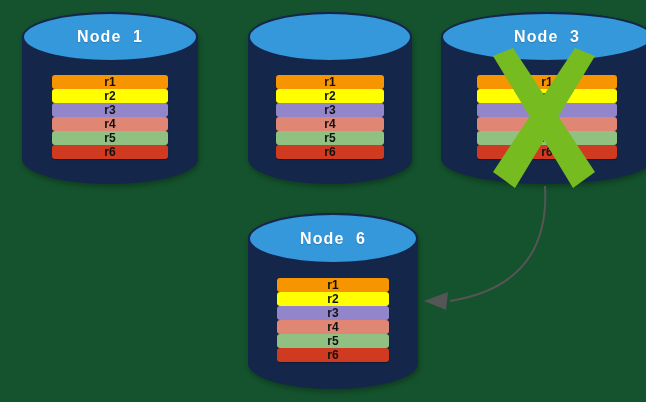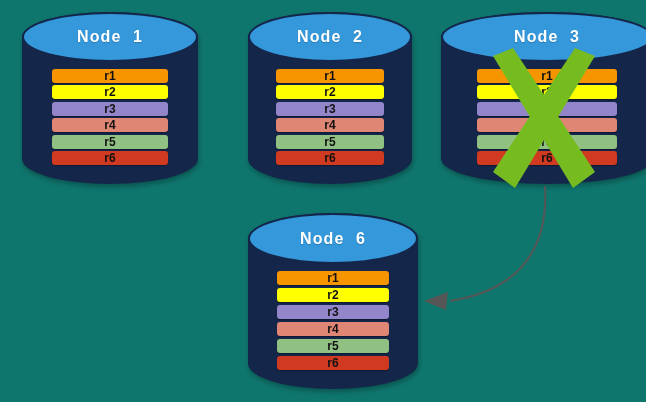--- a/index.html
+++ b/index.html
@@ -59,21 +59,21 @@
     text-shadow: 0 1px 1px rgba(0,0,0,0.18);
   }
   .rows {
     position: absolute;
     left: 17%;
     right: 17%;
     top: 33%;
     bottom: 11%;
     display: flex;
     flex-direction: column;
-    justify-content: space-between;
+    justify-content: center;
     z-index: 2;
   }
   .row-bar {
     height: 14px;
     border-radius: 3px;
     display: flex;
     align-items: center;
     justify-content: center;
     font-size: 12px;
     font-weight: bold;
@@ -96,40 +96,39 @@
     top: 0;
     width: 646px;
     height: 402px;
     z-index: 4;
     pointer-events: none;
   }
 </style>
 </head>
 <body>
 
-<div id="canvas" style="width: 646px; height: 402px; background: #0f766e;">
+<div id="canvas" style="width: 646px; height: 402px; background: #14532d;">
 
   <div class="node" id="n0" style="left: 22px; top: 12px; width: 176px; height: 172px;">
     <div class="node-body" style="background: rgb(21, 38, 75);"></div>
     <div class="node-top" style="background: rgb(52, 152, 219); border-color: rgb(21, 38, 75);"></div>
     <div class="node-title" style="color: rgb(255, 255, 255);">Node  1</div>
     <div class="rows">
       <div class="row-bar" style="background: rgb(247, 149, 0); color: rgb(17, 17, 17);">r1</div>
       <div class="row-bar" style="background: rgb(255, 255, 0); color: rgb(17, 17, 17);">r2</div>
       <div class="row-bar" style="background: rgb(146, 133, 201); color: rgb(17, 17, 17);">r3</div>
       <div class="row-bar" style="background: rgb(223, 134, 117); color: rgb(17, 17, 17);">r4</div>
       <div class="row-bar" style="background: rgb(144, 193, 131); color: rgb(17, 17, 17);">r5</div>
       <div class="row-bar" style="background: rgb(207, 58, 33); color: rgb(17, 17, 17);">r6</div>
     </div>
   </div>
 
   <div class="node" id="n1" style="left: 248px; top: 12px; width: 164px; height: 172px;">
     <div class="node-body" style="background: rgb(21, 38, 75);"></div>
     <div class="node-top" style="background: rgb(52, 152, 219); border-color: rgb(21, 38, 75);"></div>
-    <div class="node-title" style="color: rgb(255, 255, 255);">Node  2</div>
     <div class="rows">
       <div class="row-bar" style="background: rgb(247, 149, 0); color: rgb(17, 17, 17);">r1</div>
       <div class="row-bar" style="background: rgb(255, 255, 0); color: rgb(17, 17, 17);">r2</div>
       <div class="row-bar" style="background: rgb(146, 133, 201); color: rgb(17, 17, 17);">r3</div>
       <div class="row-bar" style="background: rgb(223, 134, 117); color: rgb(17, 17, 17);">r4</div>
       <div class="row-bar" style="background: rgb(144, 193, 131); color: rgb(17, 17, 17);">r5</div>
       <div class="row-bar" style="background: rgb(207, 58, 33); color: rgb(17, 17, 17);">r6</div>
     </div>
   </div>
 

